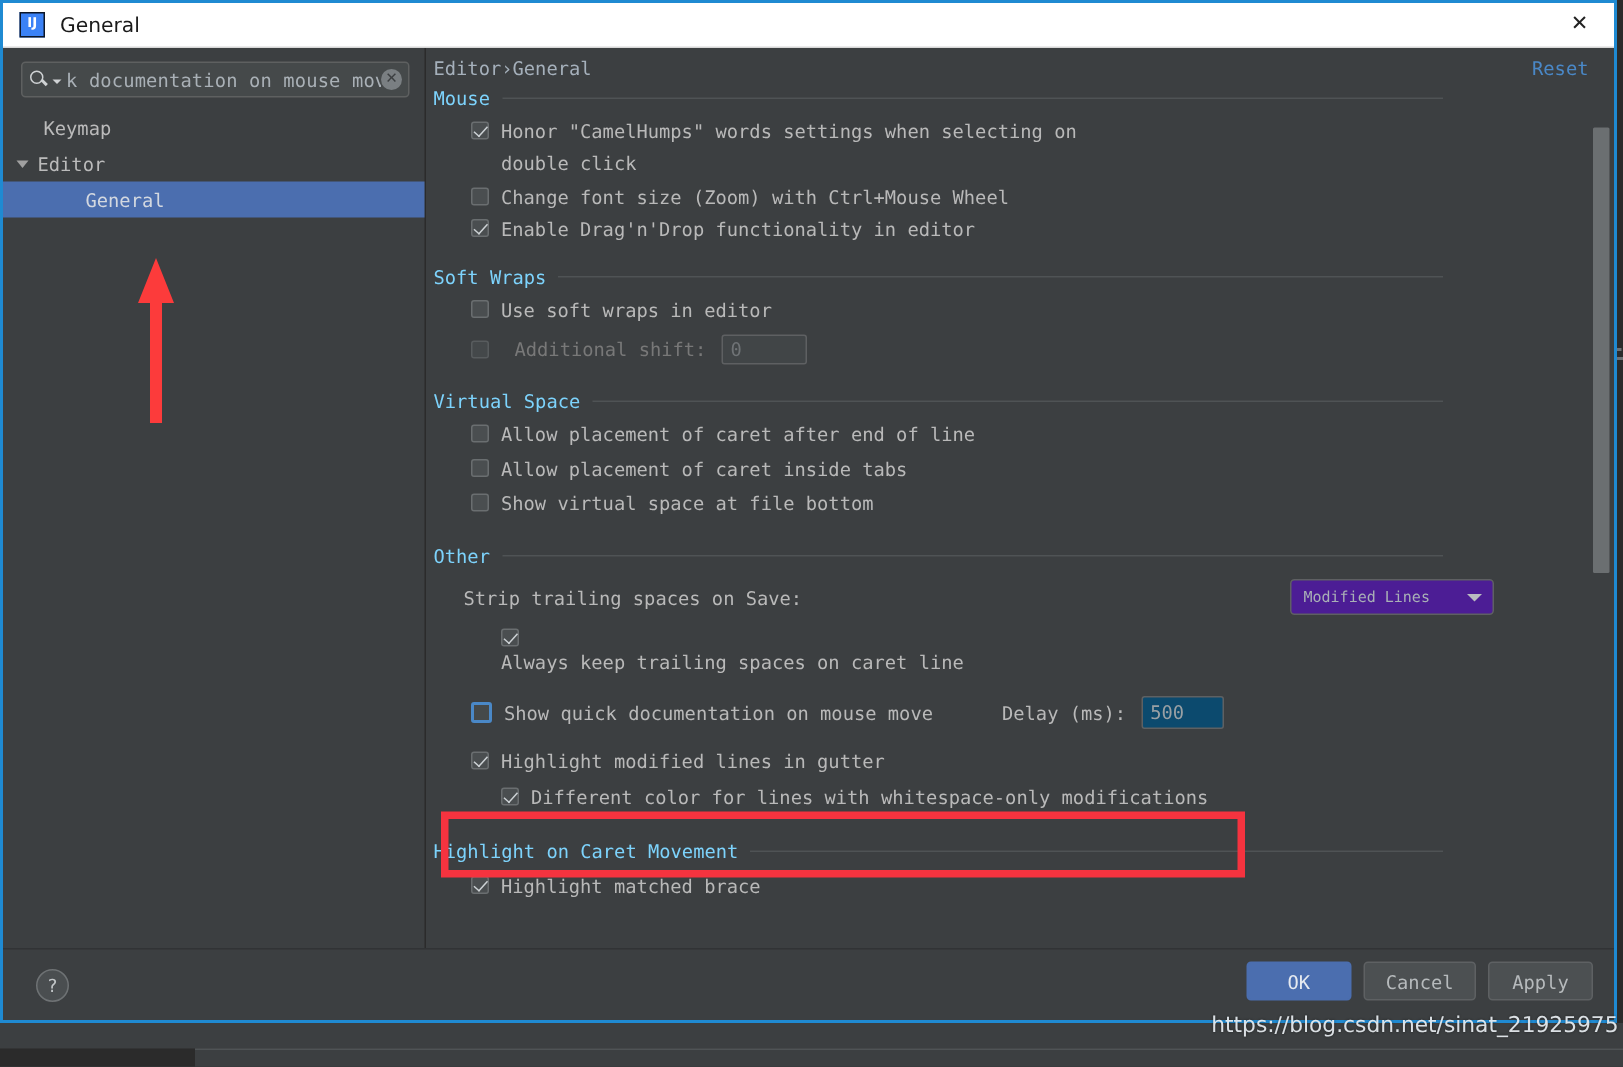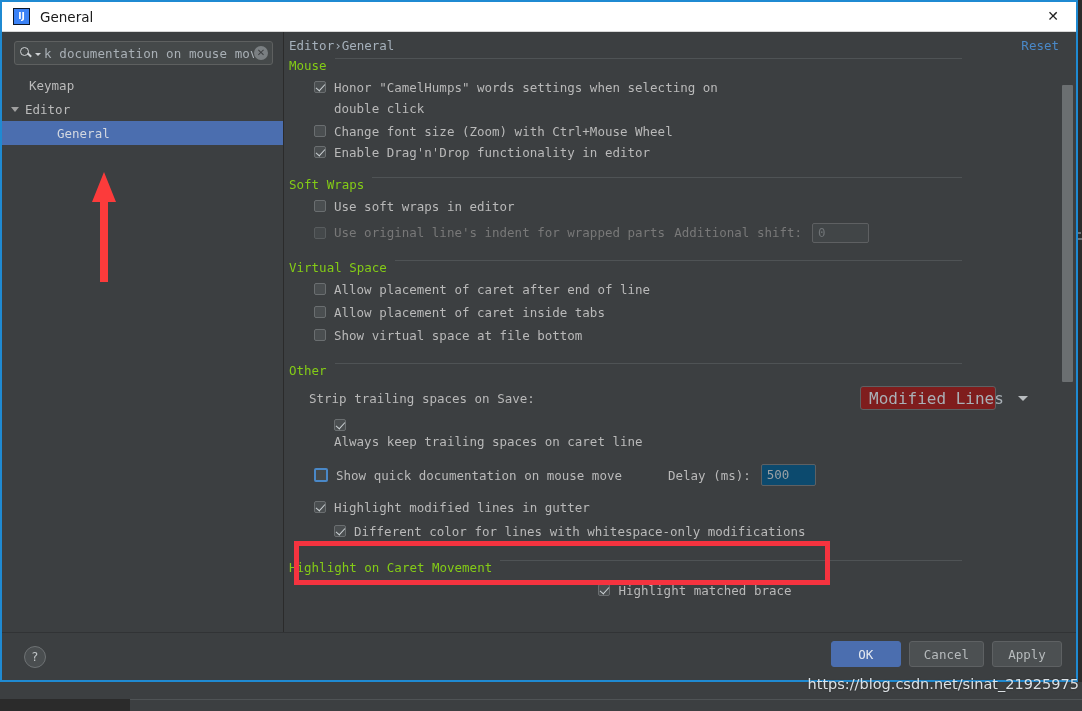--- a/index.html
+++ b/index.html
@@ -110,21 +110,21 @@
   }
   .breadcrumb{color:#a5b0bb;font-size:12.5px;}
   .reset-link{
     position:absolute;right:17px;top:6px;color:#4a88c7;font-size:12.5px;
   }
   .content{
     flex:1;overflow:hidden;position:relative;padding:0 0 0 5px;
   }
   
   .sec{
-    display:flex;color:#84cc16;font-size:12.5px;
+    display:flex;align-items:center;color:#7dd3fc;font-size:12.5px;
     margin:0 0 4px 0;padding-right:114px;
   }
   .sec .lbl{flex:0 0 auto;white-space:nowrap;}
   .sec .rule{flex:1;height:1px;background:#4f5355;margin-left:8px;}
   .group{margin-bottom:10px;}
   .row{
     display:flex;align-items:flex-start;color:#b9b9b9;font-size:12.5px;
     min-height:21px;line-height:21px;
   }
   .row.dim{color:#787878;}
@@ -143,23 +143,23 @@
   .lbl-txt{white-space:pre-wrap;}
   .ind1{margin-left:25px;}
   .ind2{margin-left:45px;}
   .txtfield{
     height:20px;background:#0c4a6e;border:1px solid #5e6062;border-radius:2px;
     box-sizing:border-box;color:#9aa0a4;font-size:12.5px;line-height:18px;
     padding:0 5px;display:inline-block;
   }
   .txtfield.dim{color:#6f7376;background:#414547;}
   .combo{
-    height:24px;background:#7f1d1d;border:1px solid #5e6062;border-radius:3px;
+    height:24px;background:#4c1d95;border:1px solid #5e6062;border-radius:3px;
     box-sizing:border-box;display:inline-flex;align-items:center;
-    padding:0 7px 0 8px;color:#a9b0b6;font-size:16px;
+    padding:0 7px 0 8px;color:#a9b0b6;font-size:10px;
   }
   .combo .cv{flex:1;white-space:nowrap;}
   .combo .carat{
     width:0;height:0;border-left:5px solid transparent;border-right:5px solid transparent;
     border-top:5.5px solid #b9bdc0;margin-left:14px;
   }
   
   .redbox{
     position:absolute;border:5px solid #f5333f;box-sizing:border-box;
     pointer-events:none;
@@ -284,21 +284,20 @@
           <div class="sec">
             <span class="lbl">Soft Wraps</span>
             <span class="rule"></span>
           </div>
           <div class="row ind1" style="margin-top:4px;">
             <span class="cb"></span>
             <span class="lbl-txt">Use soft wraps in editor</span>
           </div>
           <div class="row ind1 dim" style="margin-top:5px;align-items:center;">
             <span class="cb dim" style="margin-top:0;"></span>
-            <span class="lbl-txt">Use original line's indent for wrapped parts</span>
             <span class="lbl-txt" style="margin-left:9px;">Additional shift:</span>
             <span class="txtfield dim" style="margin-left:10px;width:57px;">0</span>
           </div>
         </div>
 
         <div class="group" style="margin-top:17px;">
           <div class="sec">
             <span class="lbl">Virtual Space</span>
             <span class="rule"></span>
           </div>
@@ -353,21 +352,21 @@
             <span class="cb checked"></span>
             <span class="lbl-txt">Different color for lines with whitespace-only modifications</span>
           </div>
         </div>
 
         <div class="group" style="margin-top:18px;">
           <div class="sec">
             <span class="lbl">Highlight on Caret Movement</span>
             <span class="rule"></span>
           </div>
-          <div class="row ind1" style="margin-top:5px;justify-content:center;">
+          <div class="row ind1" style="margin-top:5px;">
             <span class="cb checked"></span>
             <span class="lbl-txt">Highlight matched brace</span>
           </div>
         </div>
 
         <div class="redbox" style="left:10px;top:483px;width:536px;height:44px;"></div>
 
         <div class="vscroll">
           <div class="vthumb" style="top:27px;height:297px;"></div>
         </div>

